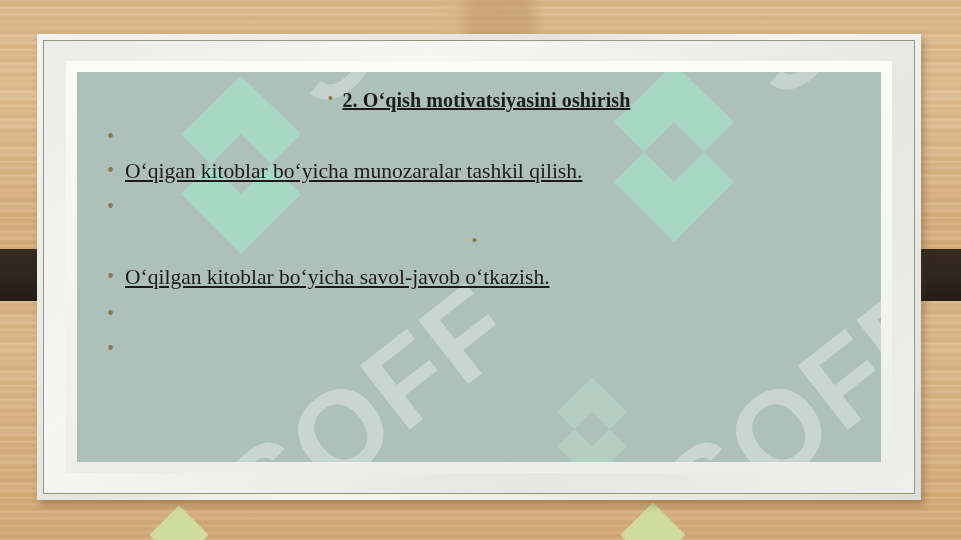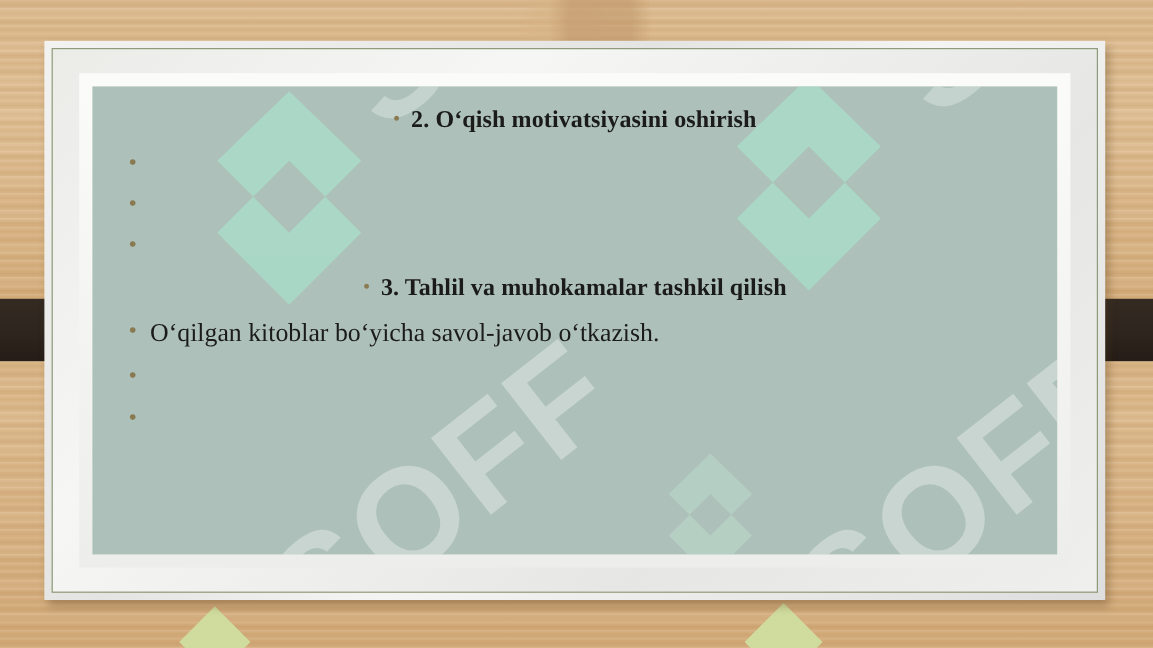--- a/index.html
+++ b/index.html
@@ -96,21 +96,21 @@
   }
   .bullet-line{
     display:flex;align-items:flex-start;
     margin:0 0 8px 0;
   }
   .bullet-dot{
     flex:0 0 auto;color:#8a7a52;font-size:20px;line-height:26px;
     margin-right:11px;
   }
   .bullet-text{
-    color:#1b1b1b;font-size:21.5px;line-height:28px;
+    color:#1b1b1b;font-size:21.5px;line-height:28px;text-decoration:underline;
   }
   .heading-line{justify-content:center;margin-bottom:9px;}
   .heading-line .bullet-dot{color:#8a7a52;font-size:17px;line-height:26px;margin-right:9px;}
   .heading-line .bullet-text{font-weight:bold;font-size:20px;letter-spacing:.1px;}
   .body-line{margin-left:4px;}
   .gap-before{margin-top:9px;}
 </style>
 </head>
 <body>
 
@@ -155,29 +155,29 @@
             <span class="bullet-dot">•</span>
             <span class="bullet-text">2. O‘qish motivatsiyasini oshirish</span>
           </div>
 
           <div class="bullet-line body-line">
             <span class="bullet-dot">•</span>
           </div>
 
           <div class="bullet-line body-line">
             <span class="bullet-dot">•</span>
+            <span class="bullet-text">O‘qigan kitoblar bo‘yicha munozaralar tashkil qilish.</span>
           </div>
 
           <div class="bullet-line body-line">
             <span class="bullet-dot">•</span>
           </div>
 
           <div class="bullet-line heading-line gap-before">
             <span class="bullet-dot">•</span>
-            <span class="bullet-text">3. Tahlil va muhokamalar tashkil qilish</span>
           </div>
 
           <div class="bullet-line body-line">
             <span class="bullet-dot">•</span>
             <span class="bullet-text">O‘qilgan kitoblar bo‘yicha savol-javob o‘tkazish.</span>
           </div>
 
           <div class="bullet-line body-line gap-before">
             <span class="bullet-dot">•</span>
           </div>

